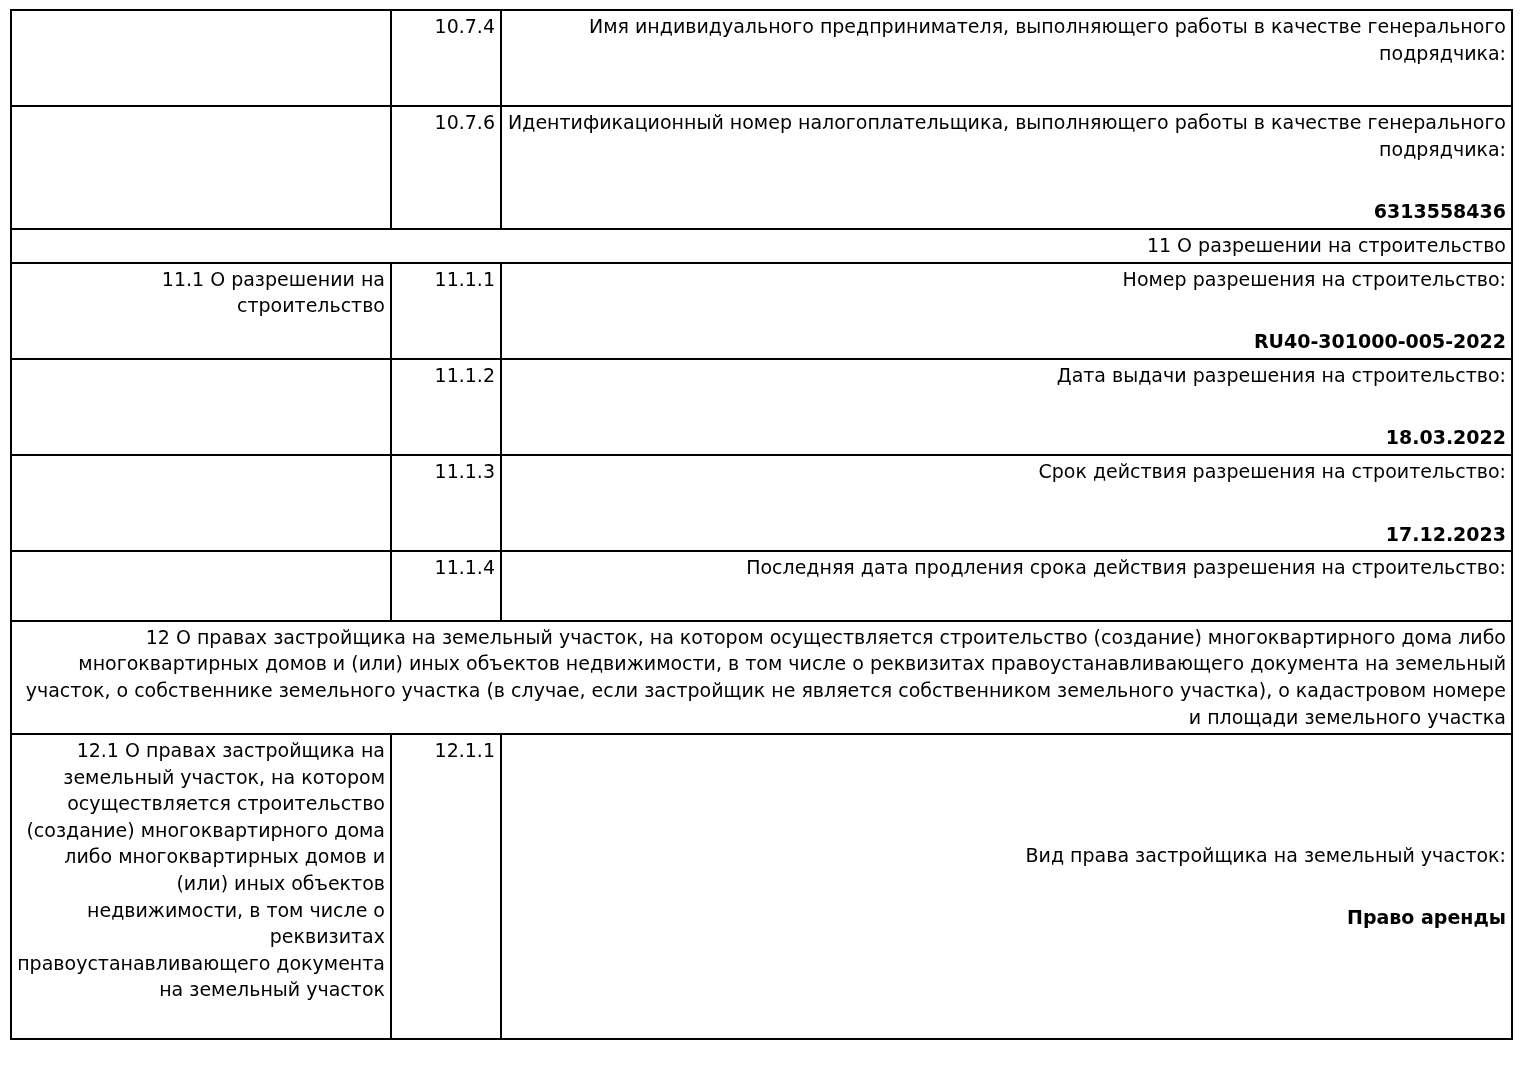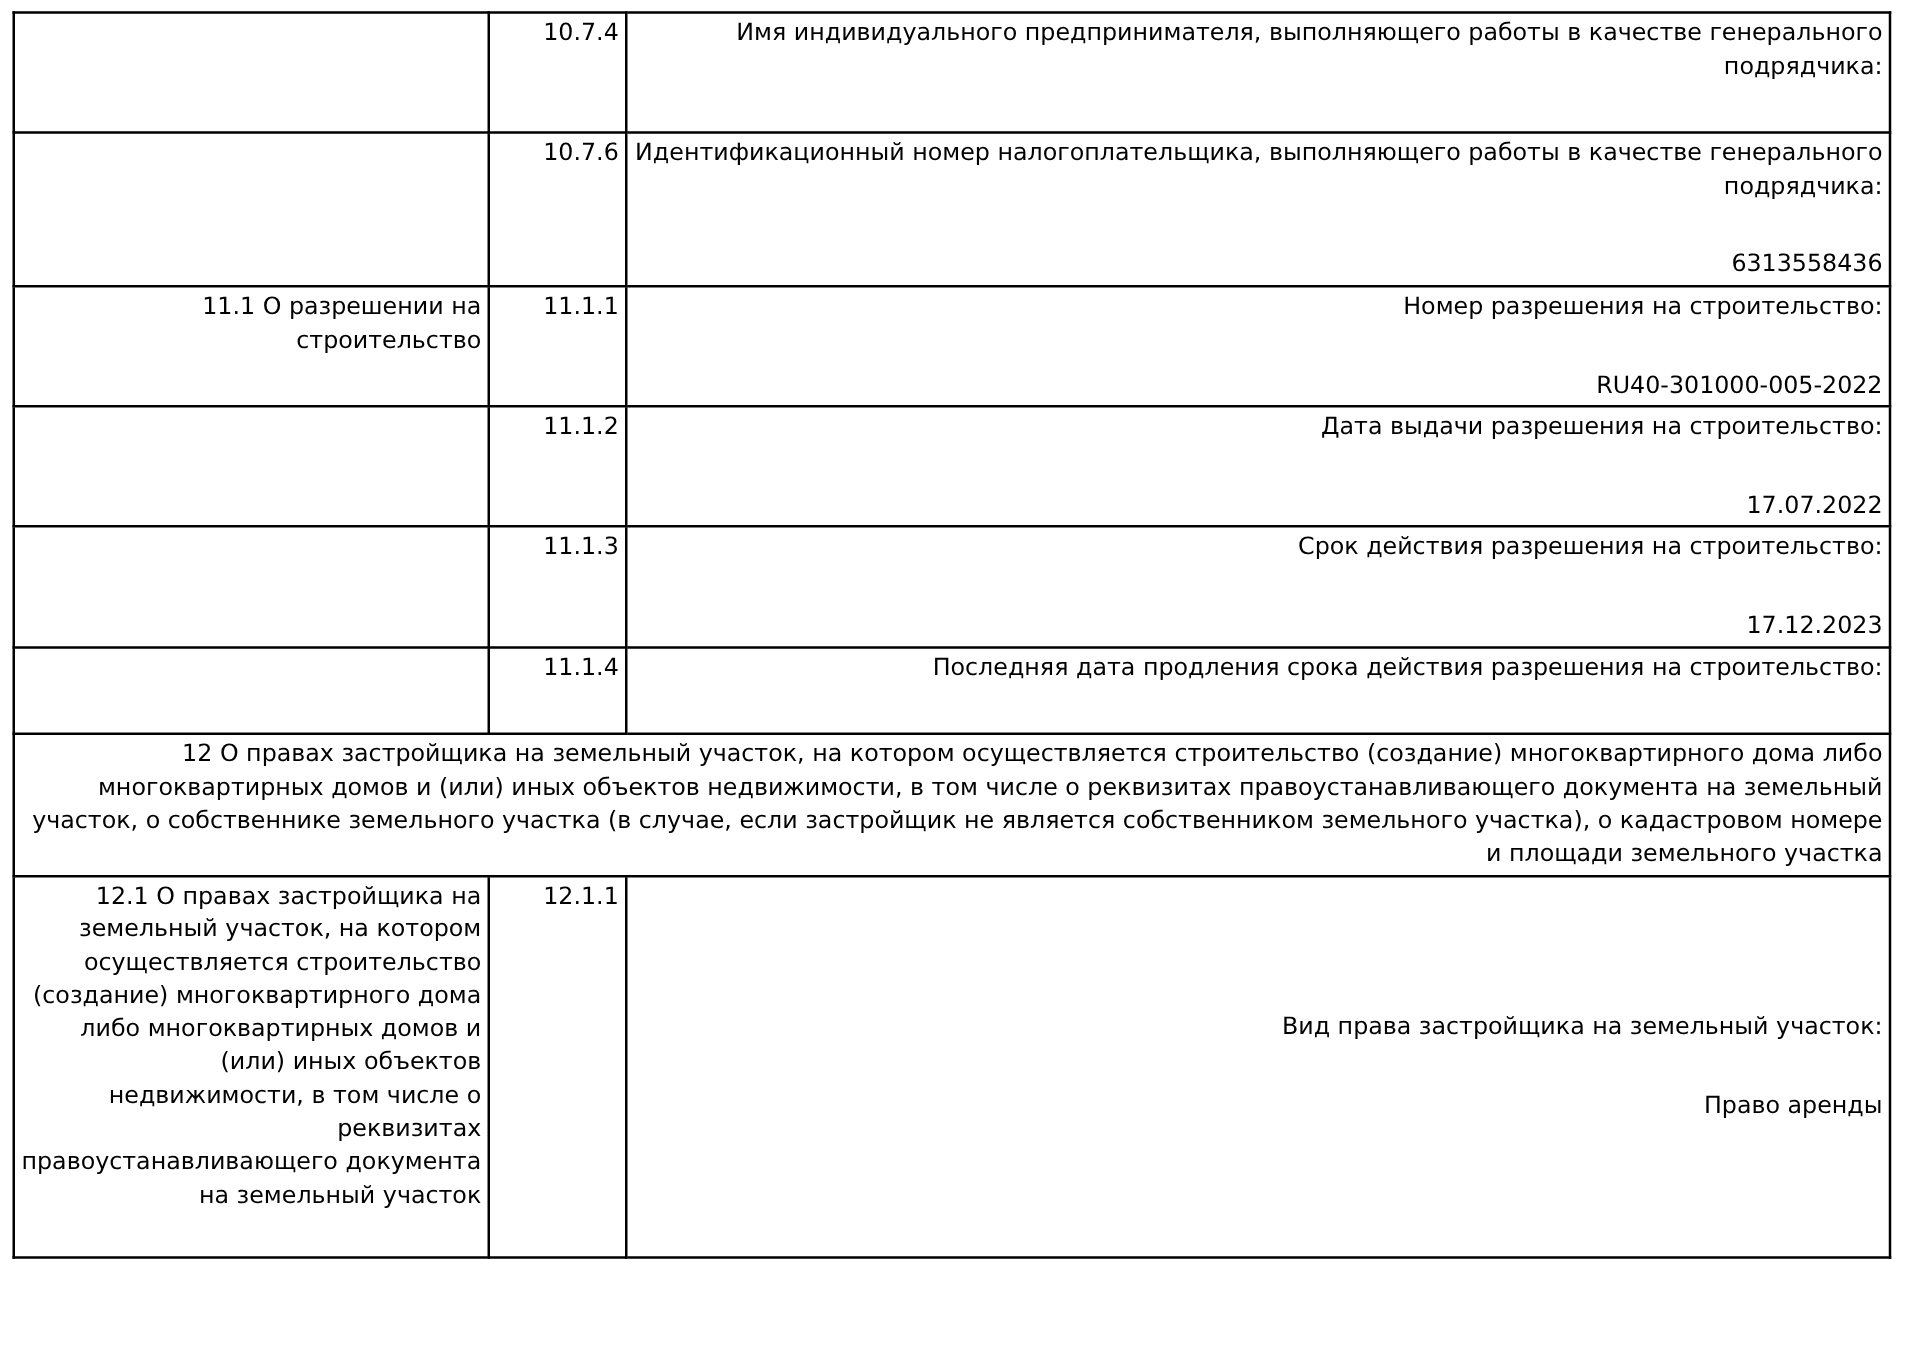--- a/index.html
+++ b/index.html
@@ -28,21 +28,21 @@
     font-size: 19px;
     line-height: 1.4;
     vertical-align: top;
     overflow-wrap: break-word;
   }
   td.c-section { width: 380px; }
   td.c-num { width: 110px; vertical-align: middle; }
   td.c-content { }
   td.c-content.mid { vertical-align: middle; }
   td.c-sechead { }
-  .val { font-weight: normal; margin-top: 36px; }
+  .val { font-weight: bold; margin-top: 36px; }
   tr.tall { height: 305px; }
   tr.h3 { height: 95px; border-radius: 30px; }
   tr.h2 { height: 67px; }
   tr.h1 { height: 33px; }
 </style>
 </head>
 <body>
 
 <div class="page">
   <table class="decl">
@@ -60,36 +60,39 @@
 
       <tr class="h3">
         <td class="c-section"></td>
         <td class="c-num">10.7.6</td>
         <td class="c-content">
           <div>Идентификационный номер налогоплательщика, выполняющего работы в качестве генерального подрядчика:</div>
           <div class="val">6313558436</div>
         </td>
       </tr>
 
+      <tr class="h1">
+        <td class="c-sechead" colspan="3">11 О разрешении на строительство</td>
+      </tr>
 
       <tr class="h2">
         <td class="c-section">11.1 О разрешении на строительство</td>
         <td class="c-num">11.1.1</td>
         <td class="c-content">
           <div>Номер разрешения на строительство:</div>
           <div class="val">RU40-301000-005-2022</div>
         </td>
       </tr>
 
       <tr class="h2">
         <td class="c-section"></td>
         <td class="c-num">11.1.2</td>
         <td class="c-content">
           <div>Дата выдачи разрешения на строительство:</div>
-          <div class="val">17.07.2022</div>
+          <div class="val">18.03.2022</div>
         </td>
       </tr>
 
       <tr class="h2">
         <td class="c-section"></td>
         <td class="c-num">11.1.3</td>
         <td class="c-content">
           <div>Срок действия разрешения на строительство:</div>
           <div class="val">17.12.2023</div>
         </td>

